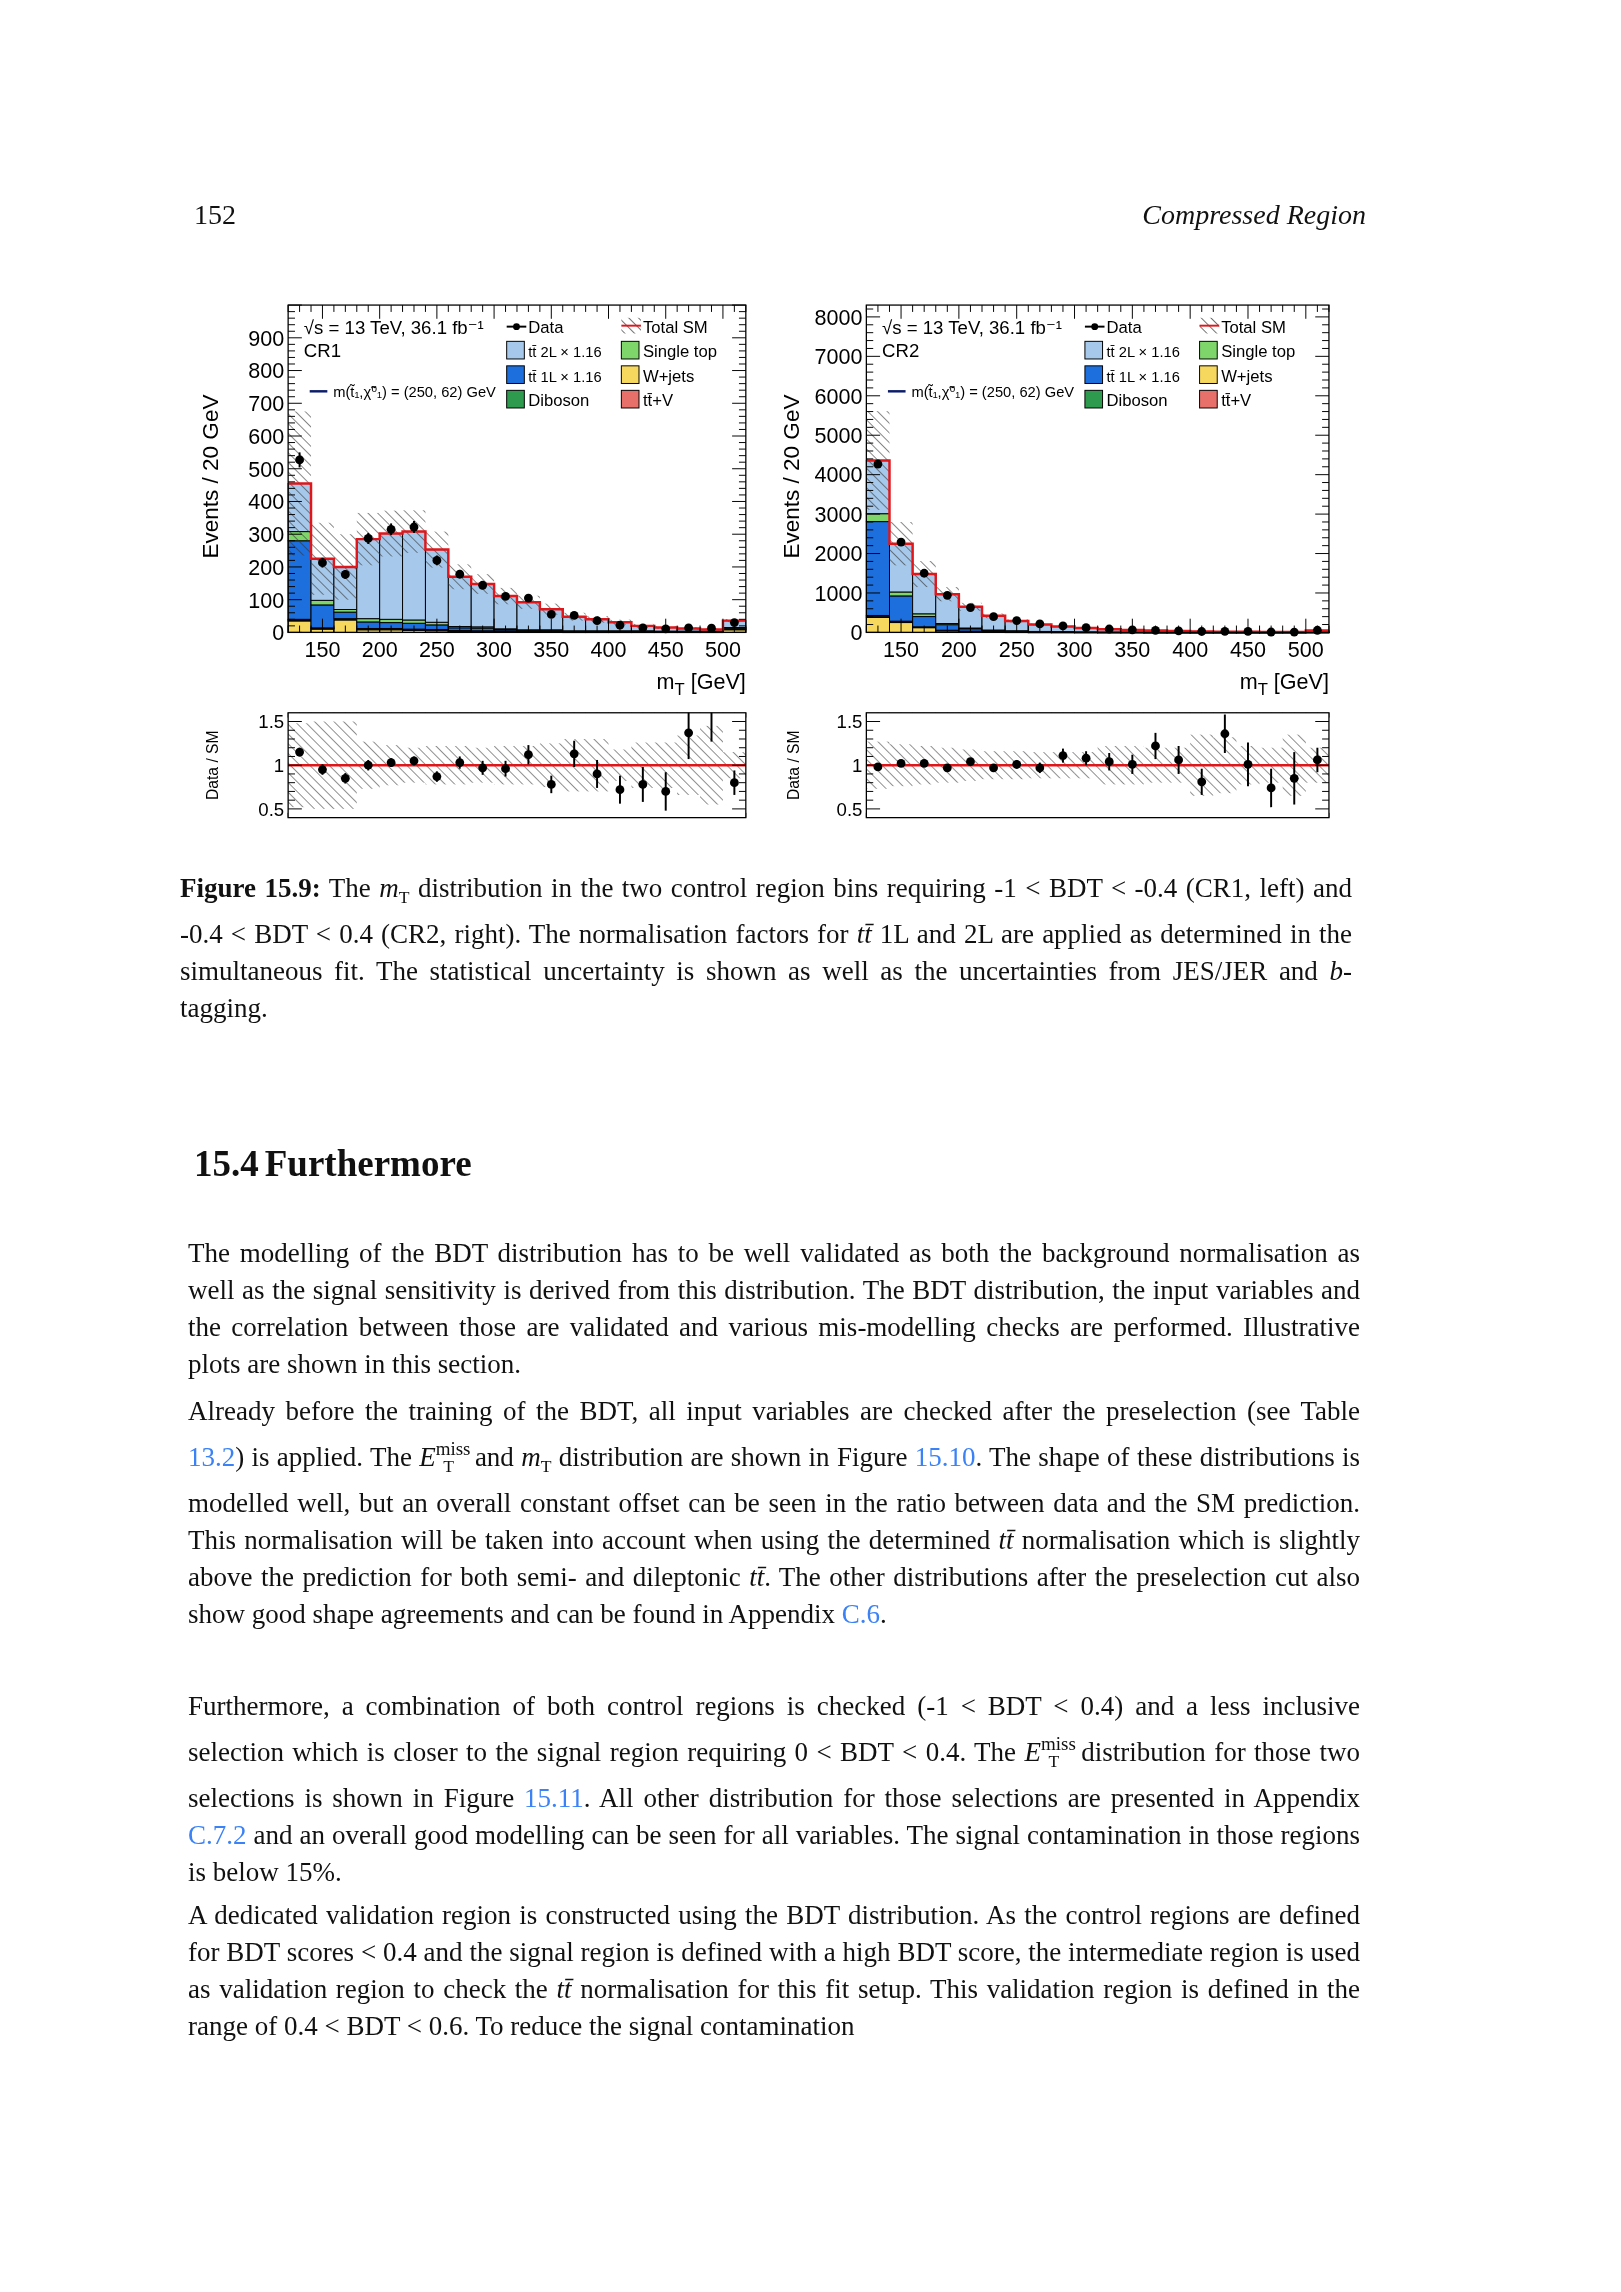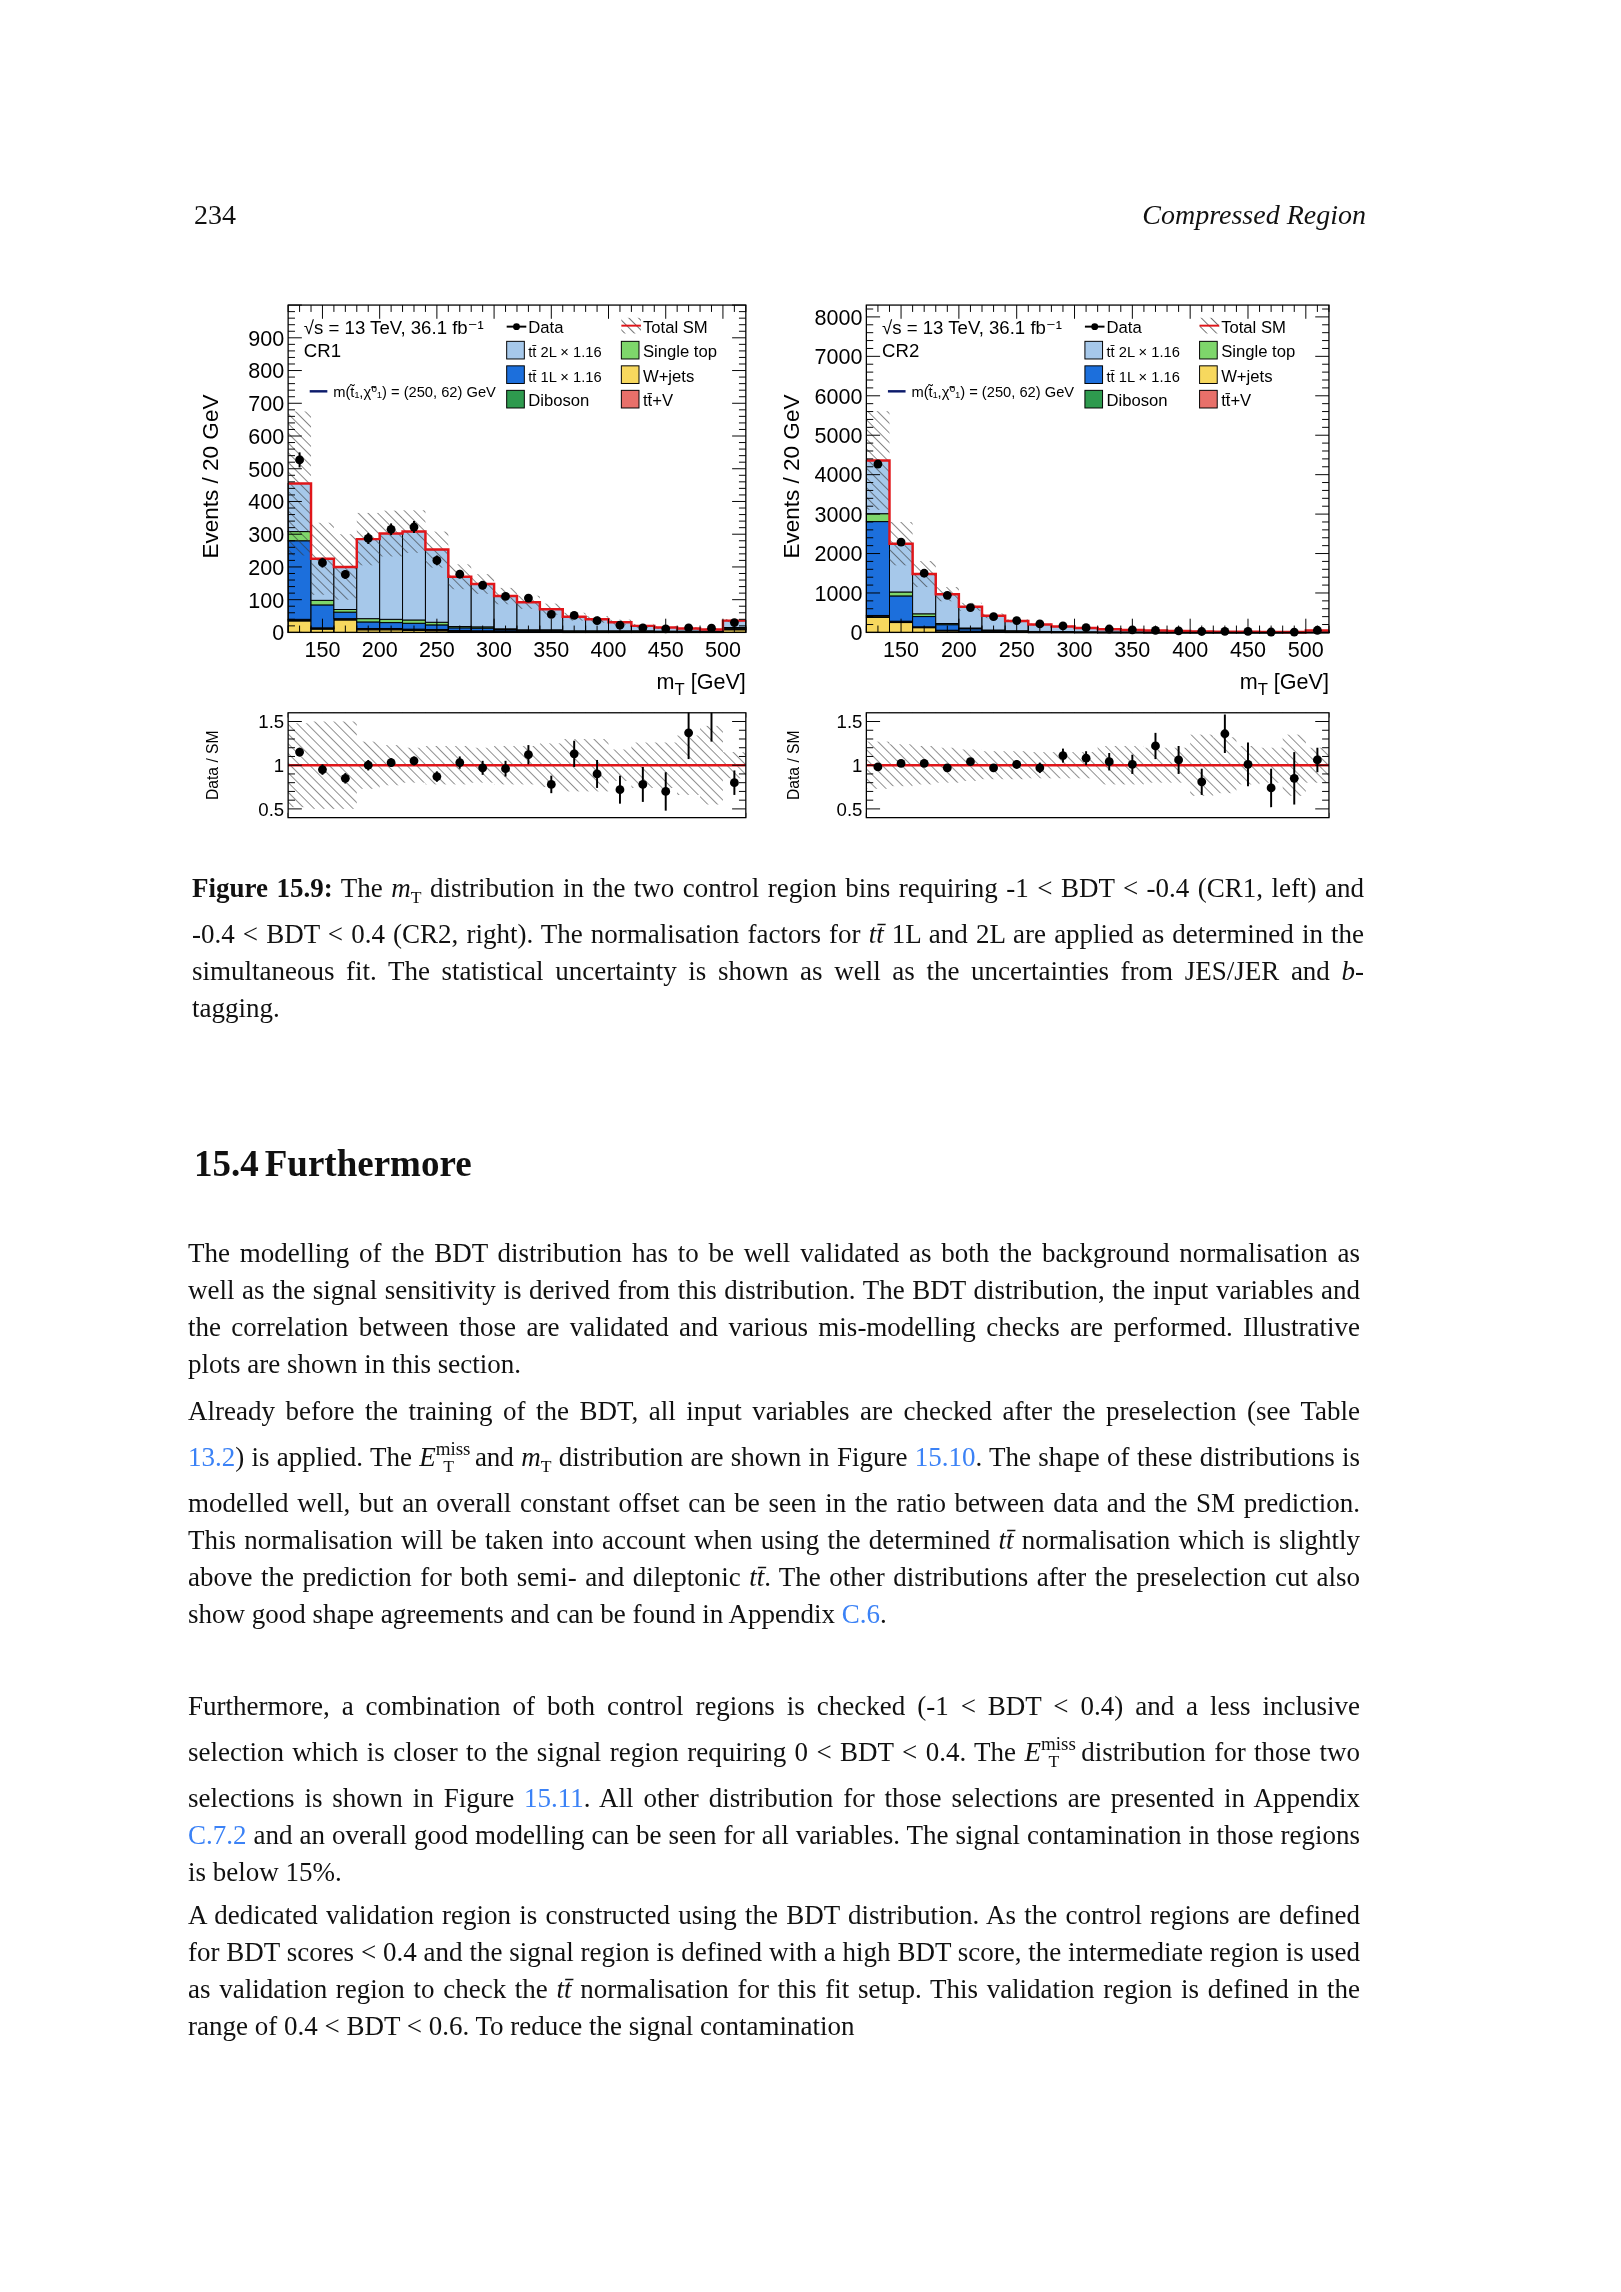--- a/index.html
+++ b/index.html
@@ -1,35 +1,35 @@
 <!DOCTYPE html>
 <html><head>
 <meta charset="utf-8">
 <style>
   html,body{margin:0;padding:0;background:#fff;}
   body{width:1621px;height:2293px;position:relative;overflow:hidden;font-family:"Liberation Serif","DejaVu Serif",serif;color:#111;}
   .hdr-num{position:absolute;left:194px;top:199px;font-size:28px;}
   .hdr-title{position:absolute;right:255px;top:199px;font-size:28px;font-style:italic;text-align:center;}
   svg.plot{position:absolute;left:0;top:0;}
   .plot text{font-family:"Liberation Sans","DejaVu Sans",sans-serif;fill:#000;}
-  .caption{position:absolute;left:192px;top:870px;width:1172px;font-size:27px;line-height:37px;text-align:justify;}
+  .caption{position:absolute;left:180px;top:870px;width:1172px;font-size:27px;line-height:37px;text-align:justify;}
   .caption b{font-weight:bold;}
   .section{position:absolute;left:194px;top:1142px;font-size:37px;font-weight:bold;}
   .section .num{margin-right:6px;}
   .para{position:absolute;left:188px;width:1172px;font-size:27px;line-height:37px;text-align:justify;}
   .link{color:#3b82f6;}
   i.m{font-style:italic;}
   .sup{font-size:19px;vertical-align:10.8px;}
   .sub{font-size:17.6px;vertical-align:-5.9px;}
   .em{display:inline-block;position:relative;}
 </style>
 </head>
 <body>
 
-<div class="hdr-num">234</div>
+<div class="hdr-num">152</div>
 <div class="hdr-title">Compressed Region</div>
 
 <svg class="plot" id="plotsvg" width="1621" height="863" viewBox="0 0 1654 880">
   <defs>
     <pattern id="hatch" patternUnits="userSpaceOnUse" width="7" height="7" patternTransform="rotate(-45)">
       <line x1="0" y1="0" x2="0" y2="7" stroke="#333" stroke-width="1.4"></line>
     </pattern>
   </defs>
   <g id="panel0">
       <rect x="294" y="633.31" width="23.350000000000023" height="11.690000000000055" fill="#f7d85e" stroke="#000" stroke-width="1"></rect>

